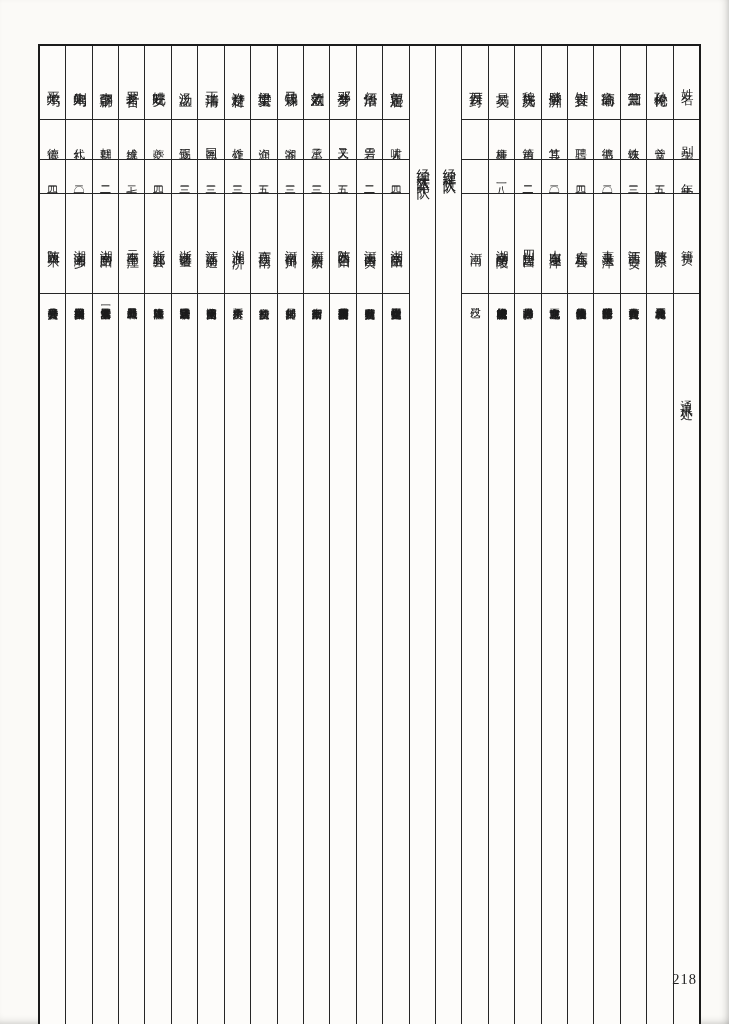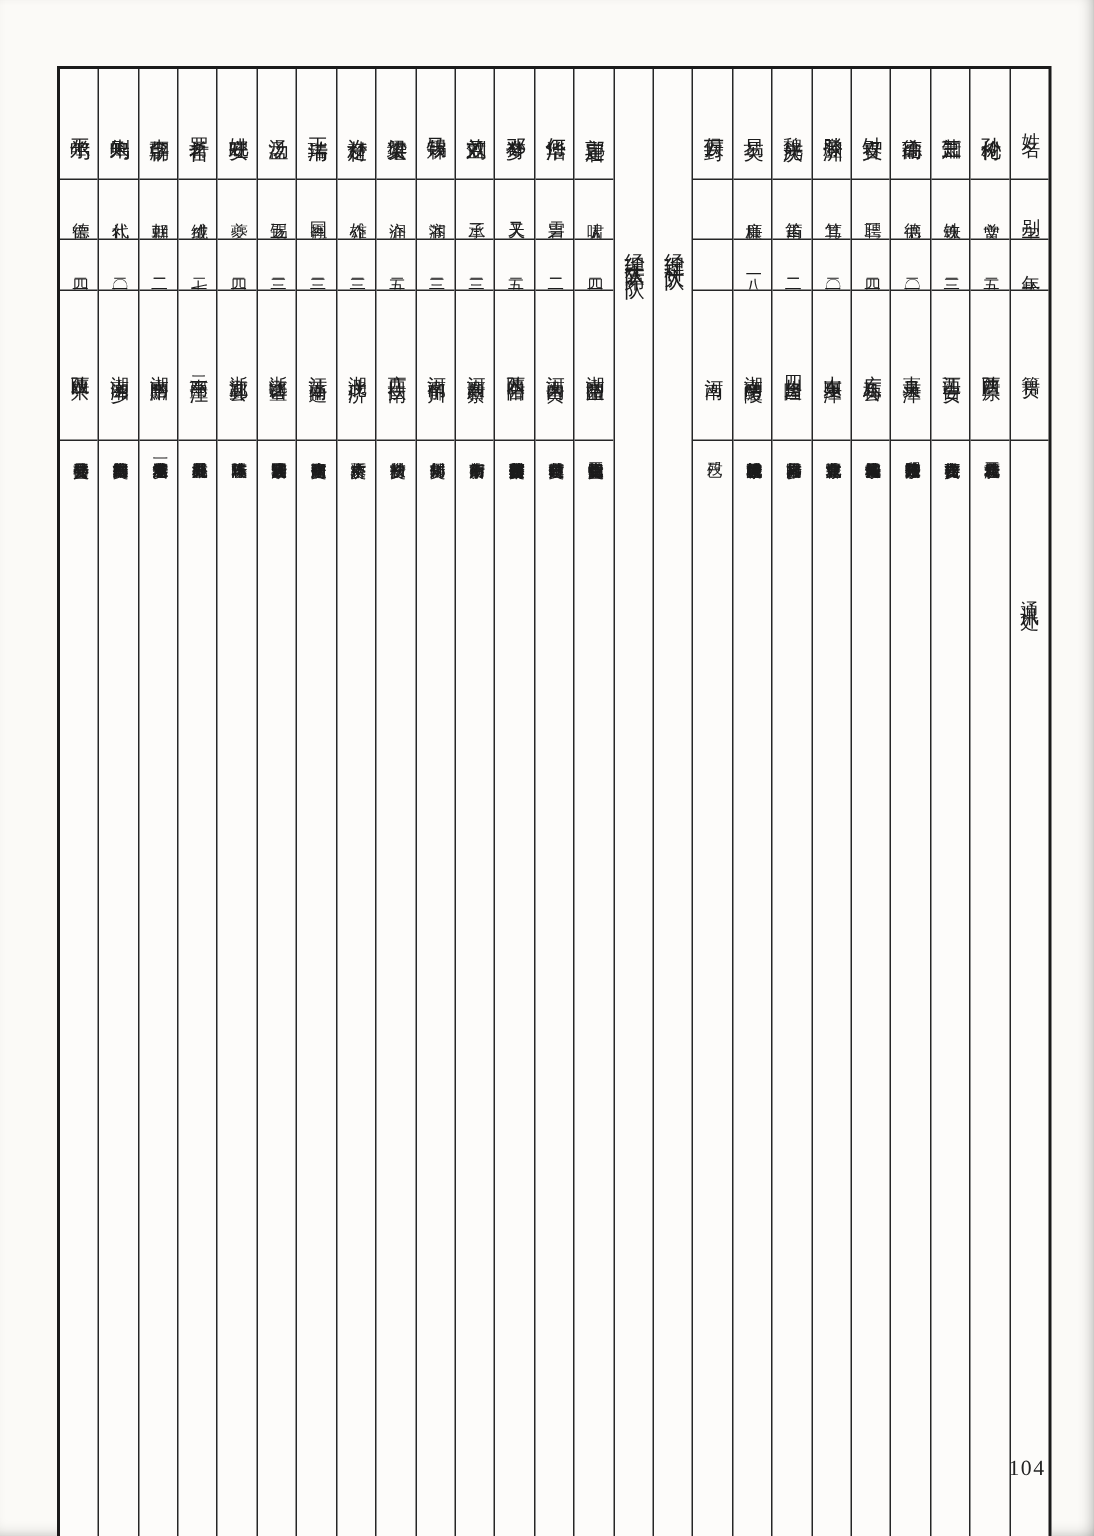--- a/index.html
+++ b/index.html
@@ -251,14 +251,14 @@
       </div>
       <div class="col">
         <div class="cell b0">平尔鸣</div>
         <div class="cell b1">德宦</div>
         <div class="cell b2">二四</div>
         <div class="cell b3">陕西兴平</div>
         <div class="cell b4 addr">兴平县同盛公号转交</div>
       </div>
     </div>
 
-  <div class="page-number">104</div>
+  <div class="page-number">218</div>
 </div>
 
 </body></html>

